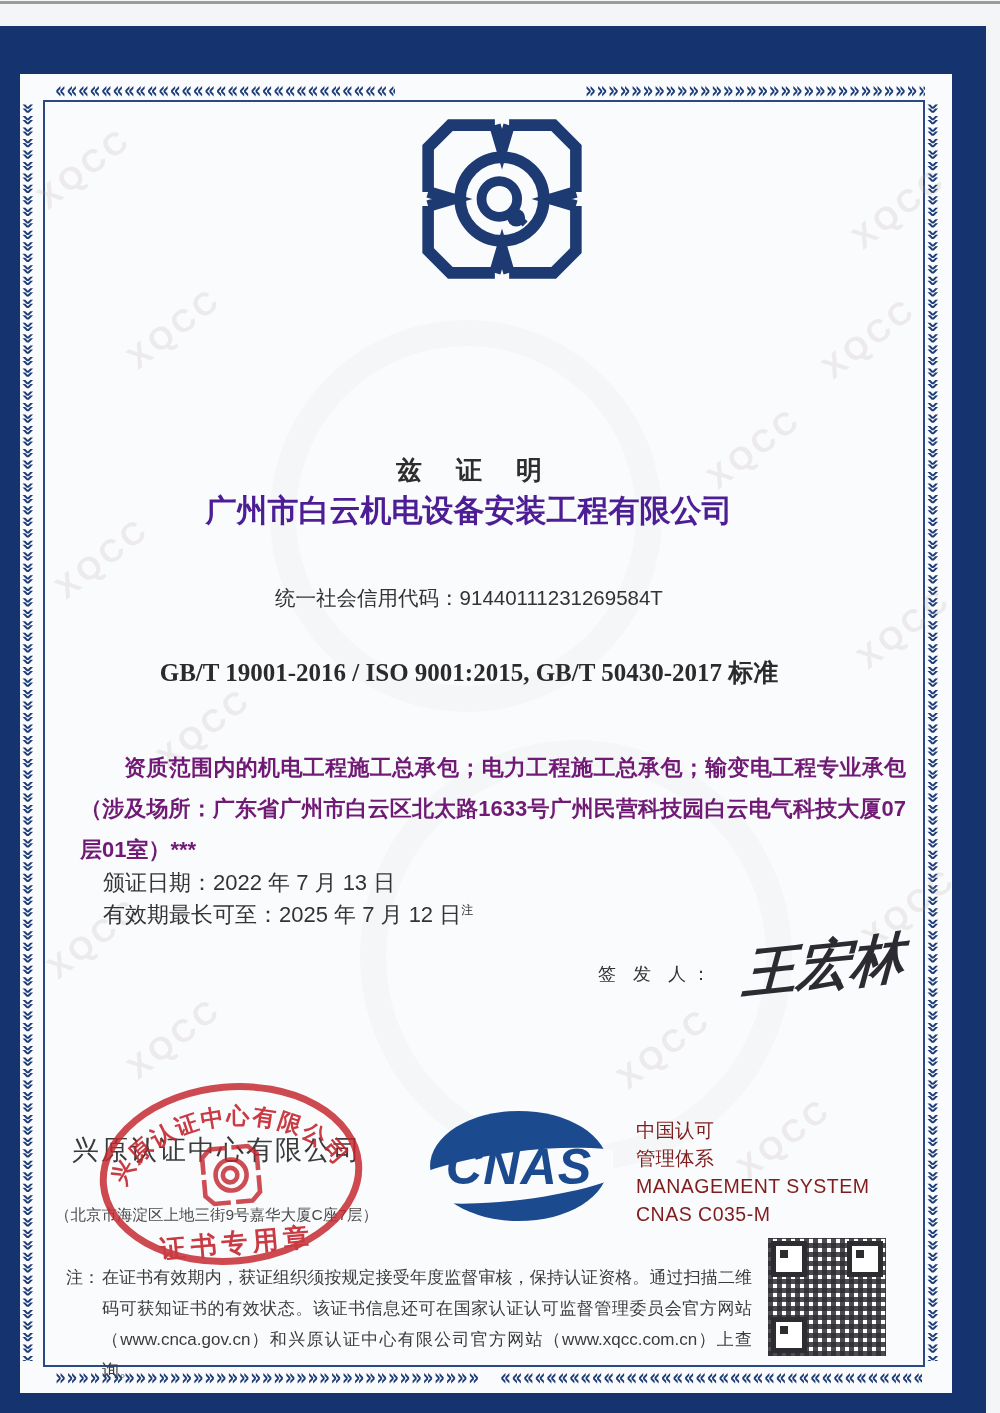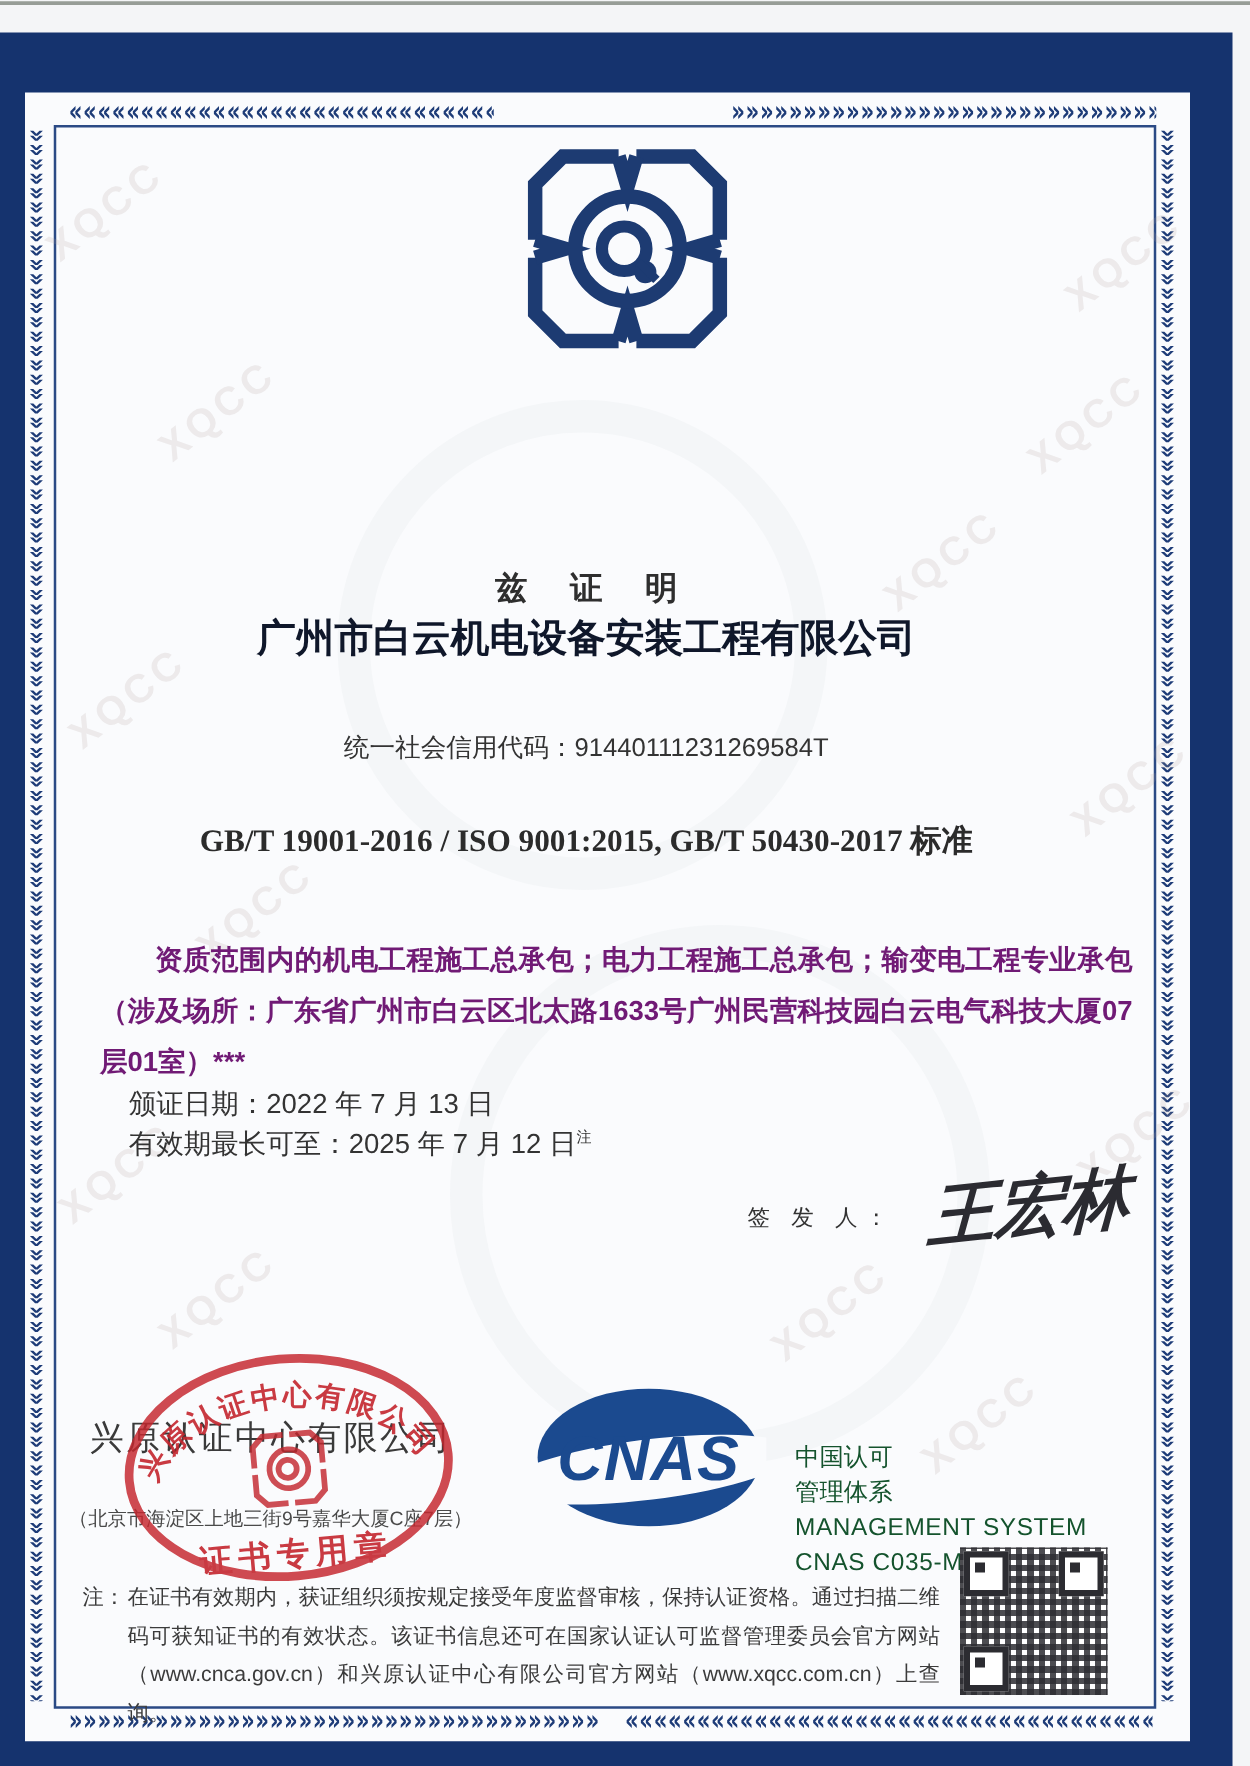--- a/index.html
+++ b/index.html
@@ -19,42 +19,42 @@
       transform:rotate(-38deg);pointer-events:none;}
   .wm-ring{position:absolute;border-radius:50%;border:26px solid rgba(160,165,178,.06);pointer-events:none;}
 
   .emblem{position:absolute;left:413px;top:110px;width:178px;height:178px;}
   .title{position:absolute;left:0;right:62px;top:310px;text-align:center;font-size:46px;font-weight:900;
          color:#222;letter-spacing:3px;}
   .regline{position:absolute;left:596px;top:395px;font-size:23px;font-weight:bold;color:#2e2e2e;}
   .regnum{font-family:"DejaVu Sans Mono",monospace;letter-spacing:0;}
   .hereby{position:absolute;left:0;right:62px;top:453px;text-align:center;font-size:26px;font-weight:600;
           letter-spacing:34px;text-indent:34px;color:#2e2e2e;}
-  .company{position:absolute;left:0;right:62px;top:490px;text-align:center;font-size:31px;font-weight:800;color:#0f172a;}
+  .company{position:absolute;left:0;right:62px;top:490px;text-align:center;font-size:31px;font-weight:800;color:#4c1d95;}
   .addr,.code{position:absolute;left:0;right:62px;text-align:center;font-size:20.5px;color:#333;}
   .addr{top:546px;} .code{top:584px;}
   .conform{position:absolute;left:0;right:62px;top:620px;text-align:center;font-size:23px;font-weight:700;
            letter-spacing:12px;text-indent:12px;color:#2e2e2e;}
   .standards{position:absolute;left:0;right:62px;top:656px;text-align:center;font-size:25px;font-weight:bold;
              font-family:Liberation Serif, serif;color:#2b2b2b;}
   .applies{position:absolute;left:0;right:62px;top:710px;text-align:center;font-size:22px;color:#333;}
   .scope{position:absolute;left:80px;right:94px;top:747px;font-size:22px;font-weight:700;line-height:41px;
          color:#701a75;text-align:justify;text-indent:2em;}
   .idate{position:absolute;left:103px;top:868px;font-size:22px;color:#333;}
   .vdate{position:absolute;left:103px;top:900px;font-size:22px;color:#333;}
   .vdate sup{font-size:12px;}
   .signer{position:absolute;left:598px;top:962px;font-size:18px;letter-spacing:6px;color:#333;}
   .signature{position:absolute;left:742px;top:930px;font-size:54px;font-family:"DejaVu Serif",serif;
              font-style:italic;font-weight:bold;color:#2b2b31;transform:rotate(-6deg) skewX(-8deg);}
 
   .issuer-name{position:absolute;left:72px;top:1132px;font-size:27px;letter-spacing:2px;color:#3a3a3a;}
   .issuer-addr{position:absolute;left:55px;top:1205px;font-size:15.5px;color:#4a4a4a;}
   .stamp{position:absolute;left:95px;top:1078px;width:272px;height:192px;transform:rotate(-5deg);opacity:.9;}
   .cnas{position:absolute;left:425px;top:1108px;width:188px;height:116px;}
-  .accred{position:absolute;left:636px;top:1116px;font-size:19.5px;line-height:28px;color:#14532d;margin-top:36px;}
+  .accred{position:absolute;left:636px;top:1116px;font-size:19.5px;line-height:28px;color:#7f1d1d;}
   .accred .en{letter-spacing:.5px;}
 
   .qr{position:absolute;left:768px;top:1238px;width:118px;height:118px;background:#fff;
       background-image:
         repeating-linear-gradient(0deg, rgba(45,45,50,.85) 0 5px, transparent 5px 9px),
         repeating-linear-gradient(90deg, rgba(45,45,50,.85) 0 5px, rgba(255,255,255,.9) 5px 9px),
         repeating-linear-gradient(45deg, transparent 0 6px, rgba(255,255,255,.55) 6px 10px);}
   .fm{position:absolute;width:26px;height:26px;border:5px solid #2c2c31;background:#fff;}
   .fm::after{content:"";position:absolute;left:4px;top:4px;width:8px;height:8px;background:#2c2c31;}
   .fm.tl{left:3px;top:3px;} .fm.tr{right:3px;top:3px;} .fm.bl{left:3px;bottom:3px;}

